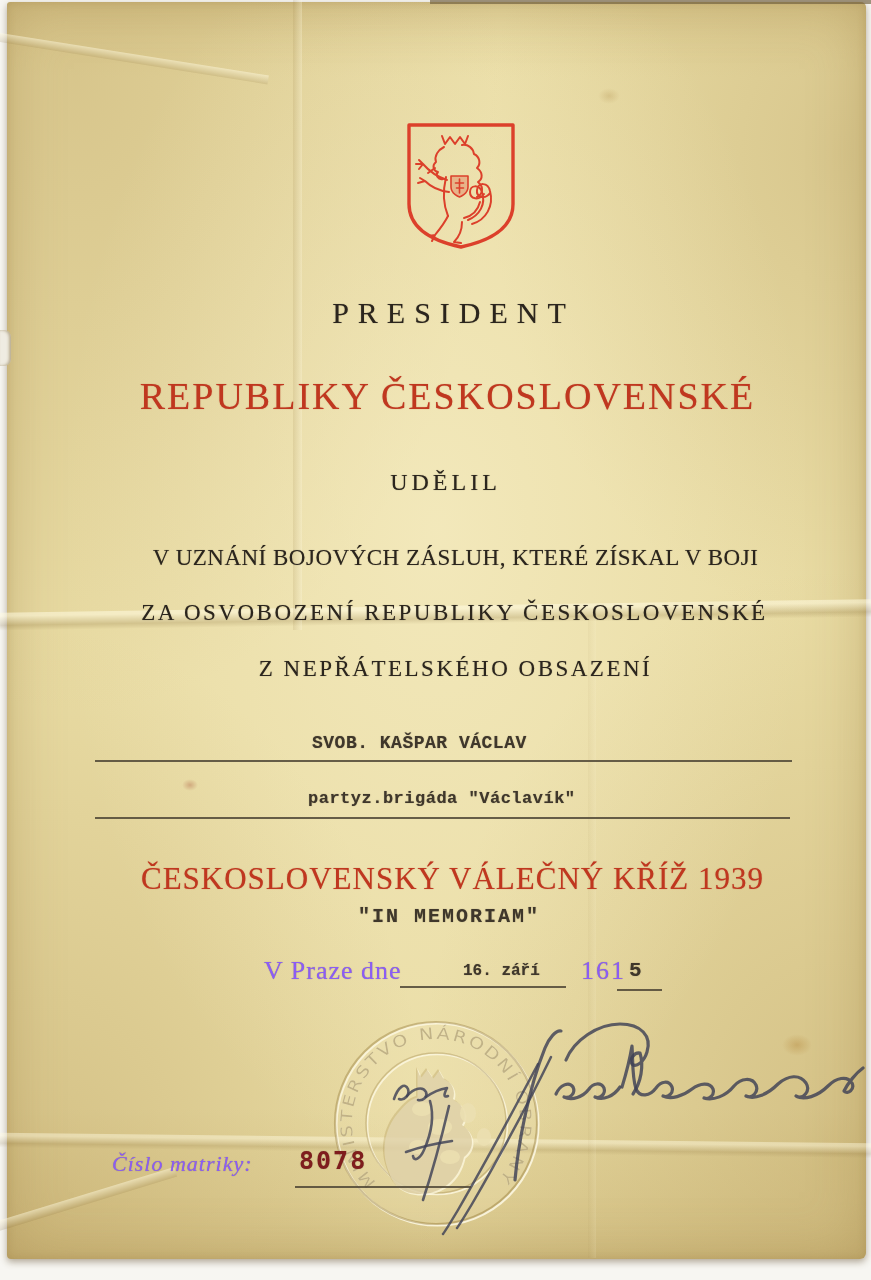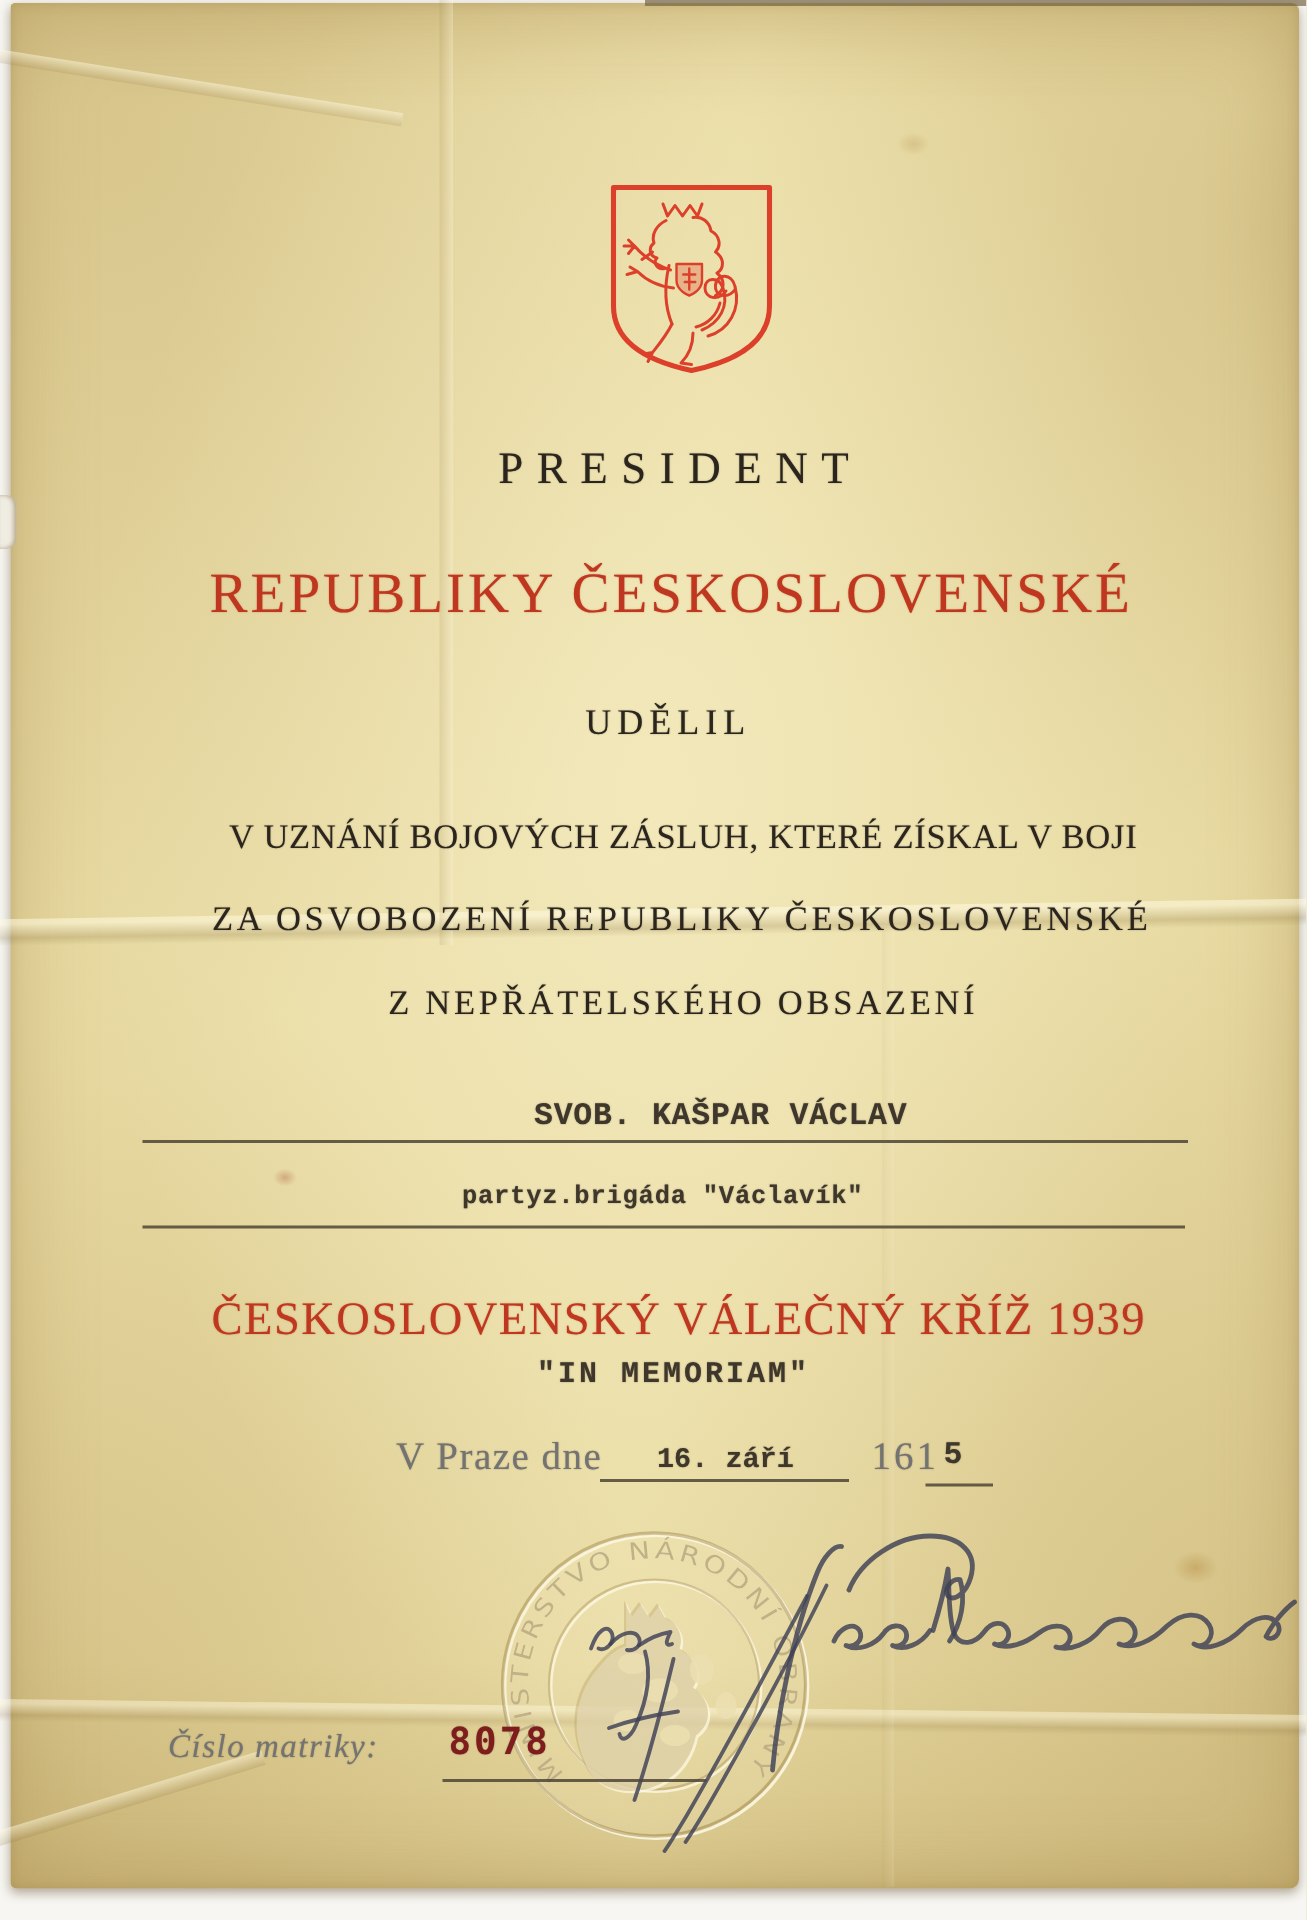--- a/index.html
+++ b/index.html
@@ -48,27 +48,27 @@
   #t-president{top:296px;font-size:30px;letter-spacing:9px;transform:translateX(18px);}
   #t-republiky{top:374px;font-size:38px;letter-spacing:2px;transform:translateX(12px);}
   #t-udelil{top:469px;font-size:24px;letter-spacing:4px;transform:translateX(10px);}
   #t-cit1{top:545px;font-size:23px;letter-spacing:0.5px;transform:translateX(20px);}
   #t-cit2{top:600px;font-size:23px;letter-spacing:2.5px;transform:translateX(19px);}
   #t-cit3{top:656px;font-size:23px;letter-spacing:2.5px;transform:translateX(20px);}
   #t-award{top:861px;font-size:31px;letter-spacing:1px;transform:translateX(17px);}
 
   .typed{font-family:"Liberation Mono","DejaVu Sans Mono",monospace;font-weight:700;
          color:#3f372b;text-shadow:0 0 1px rgba(63,55,43,.55);position:absolute;white-space:nowrap;}
-  #t-name{left:312px;top:733px;font-size:21px;letter-spacing:0.5px;margin-left:44px;}
+  #t-name{left:312px;top:733px;font-size:18px;letter-spacing:0.5px;}
   #t-unit{left:308px;top:789px;font-size:17px;letter-spacing:0.5px;}
   #t-memoriam{left:358px;top:905px;font-size:20px;letter-spacing:2px;}
-  #t-daymonth{left:438px;top:962px;font-size:19px;}
+  #t-daymonth{left:463px;top:962px;font-size:16px;}
   #t-year-typed{left:629px;top:959px;font-size:21px;}
 
-  .serif-abs{position:absolute;white-space:nowrap;color:#737373;text-shadow:0 0 1px rgba(43,37,29,.4);}
+  .serif-abs{position:absolute;white-space:nowrap;color:#8b5cf6;text-shadow:0 0 1px rgba(43,37,29,.4);}
   #t-place{left:264px;top:956px;font-size:26px;letter-spacing:1px;}
   #t-year-printed{left:581px;top:956px;font-size:26px;letter-spacing:2px;}
   #t-matriky{left:112px;top:1151px;font-size:22px;font-style:italic;letter-spacing:1px;}
   #t-regnum{left:299px;top:1146px;font-family:"DejaVu Sans Mono","Liberation Mono",monospace;
             font-weight:700;font-size:25px;letter-spacing:2px;color:#7f1d1d;}
 
   .rule{position:absolute;height:2px;background:#4d4535;opacity:.85;}
   #rule-name{left:95px;top:760px;width:697px;}
   #rule-unit{left:95px;top:817px;width:695px;}
   #rule-date{left:400px;top:986px;width:166px;}

